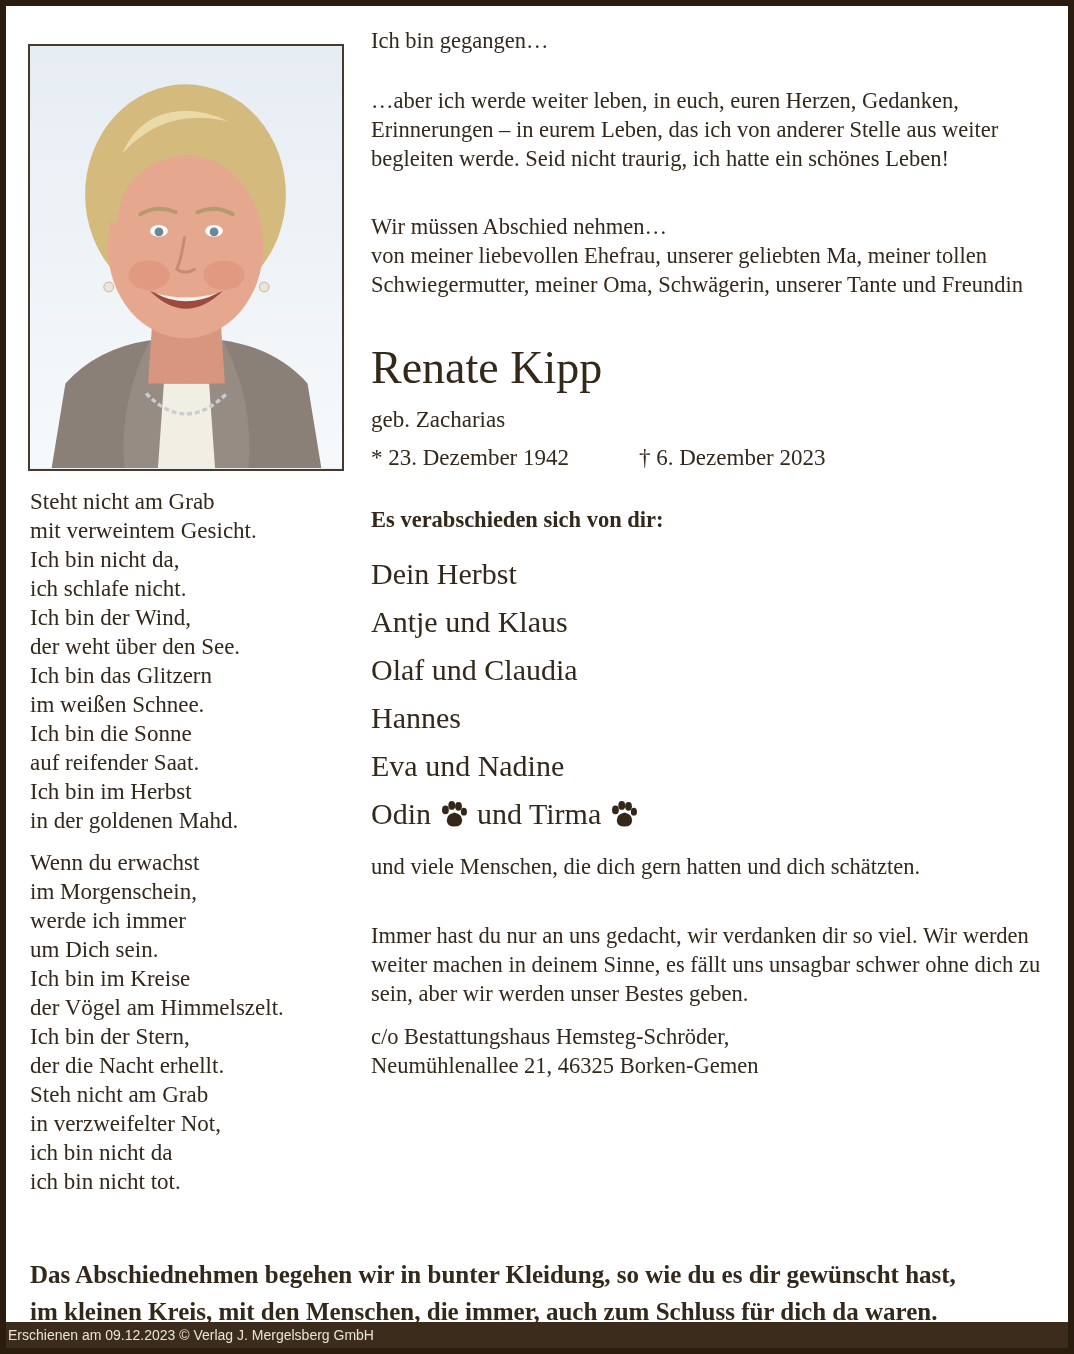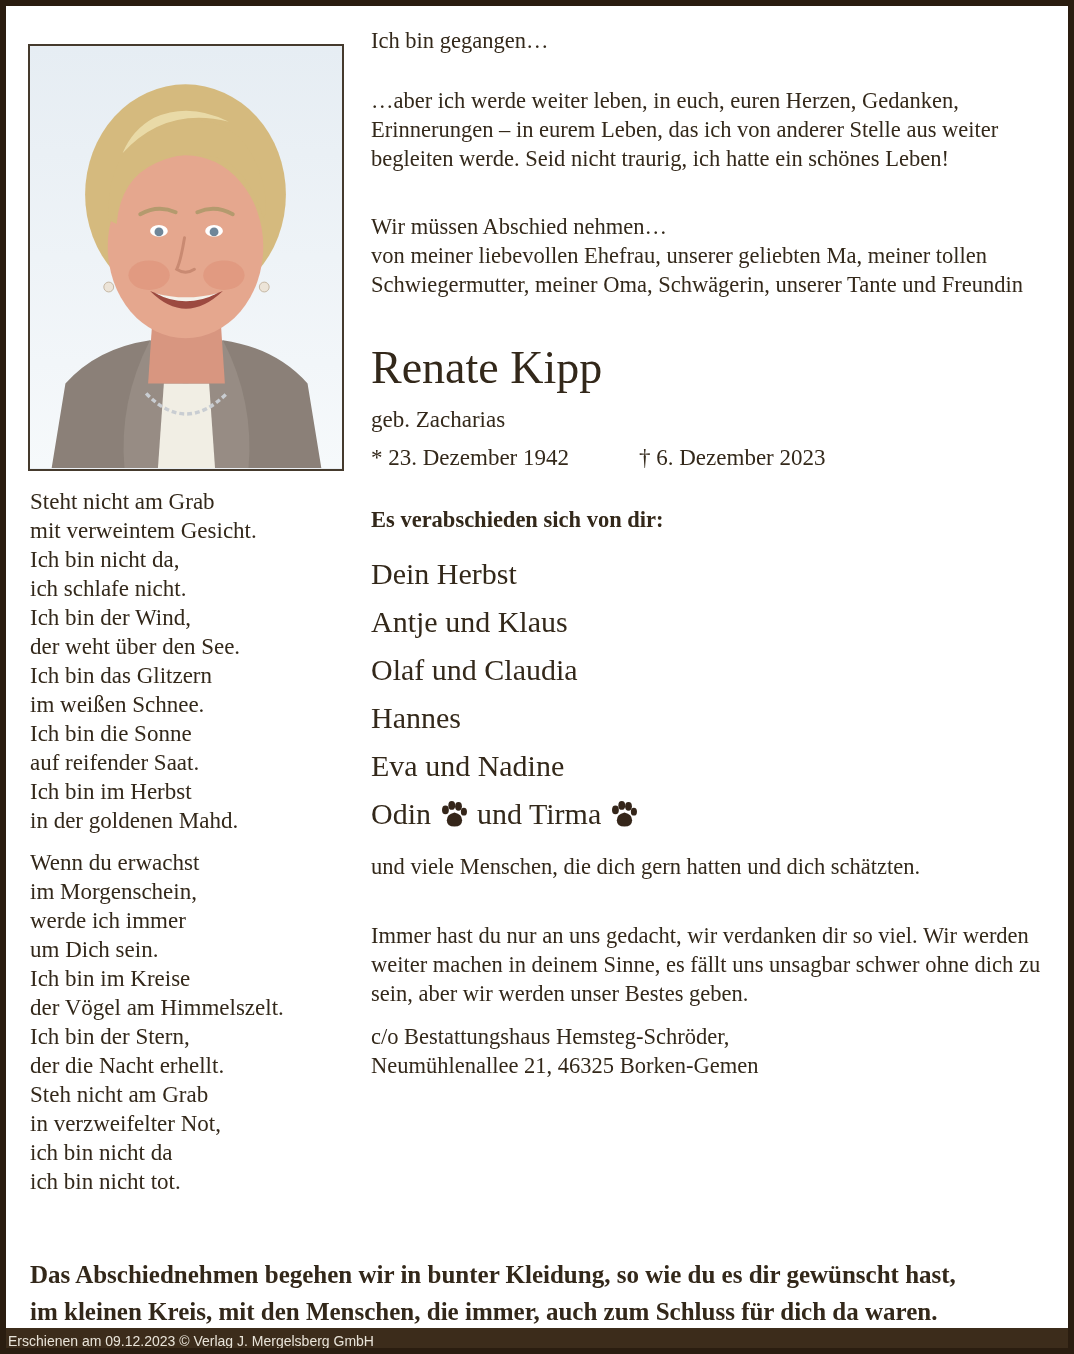--- a/index.html
+++ b/index.html
@@ -44,21 +44,21 @@
   .funeral      { margin-top:14px; }
 
   
   .final-note {
     position:absolute; left:30px; top:1256px; width:1016px;
     font-size:25px; line-height:37px;font-weight:bold;
   }
 
   
   .footer {
-    position:absolute; left:0; right:0; bottom:0; height:26px;
+    position:absolute; left:0; right:0; bottom:0; height:32px;
     background:#3c2c1b; color:#e9e4d9;
     font-family:"Liberation Sans", sans-serif; font-size:14px; line-height:26px;
     padding-left:8px; box-sizing:border-box; z-index:5;
   }
 
   .paw {
     width:30px; height:27px; fill:#35261a;
     margin:0 8px; vertical-align:-3px; display:inline-block;
   }
 </style>

